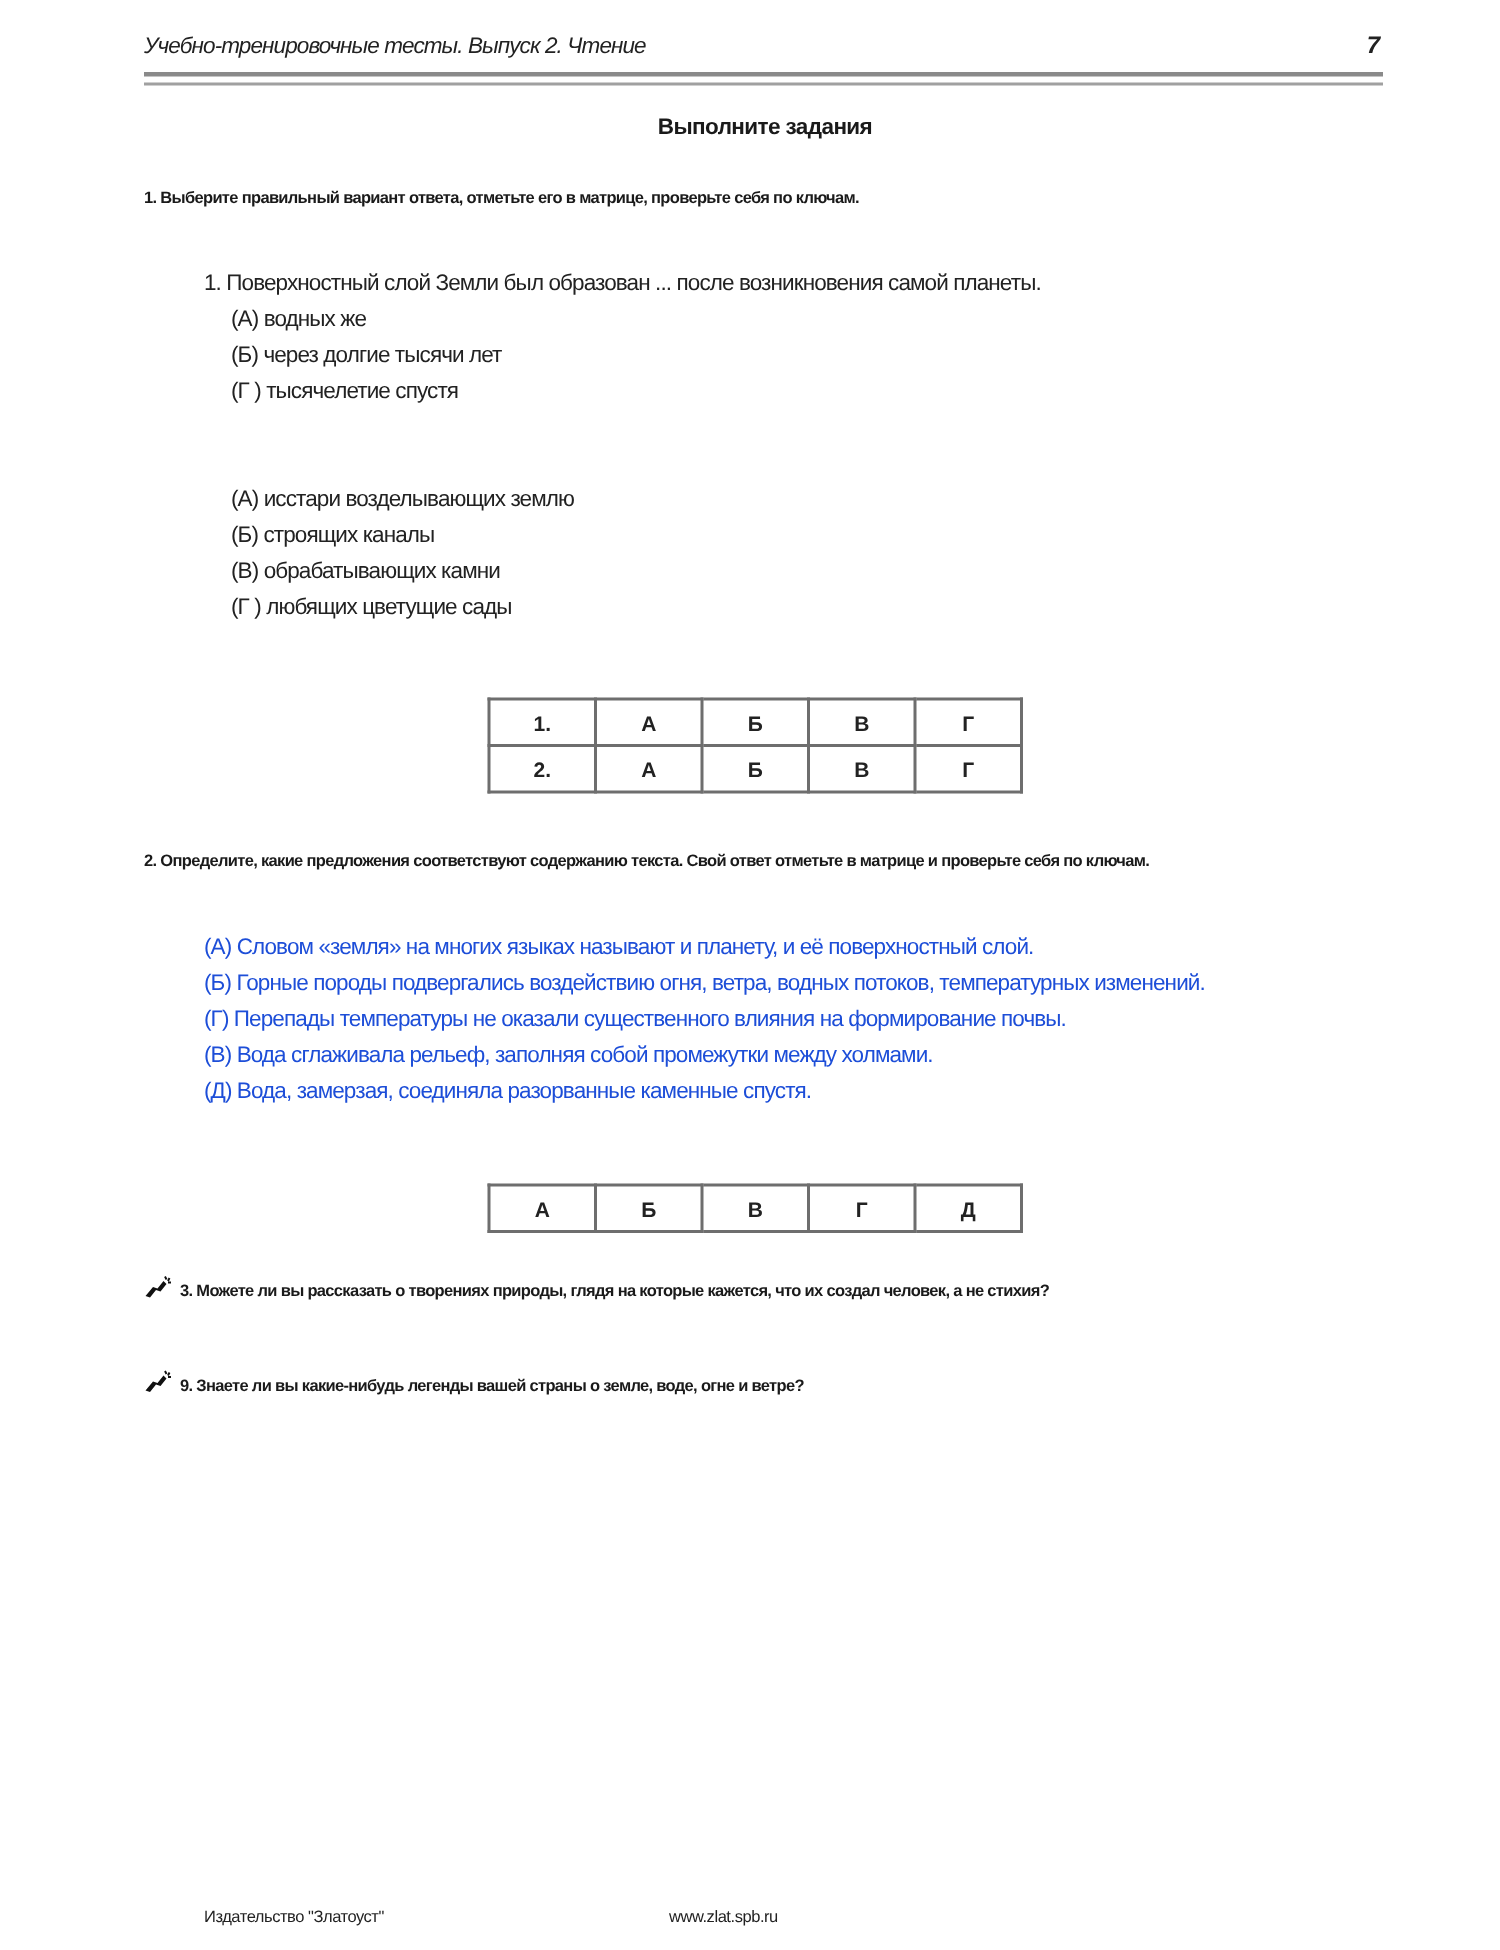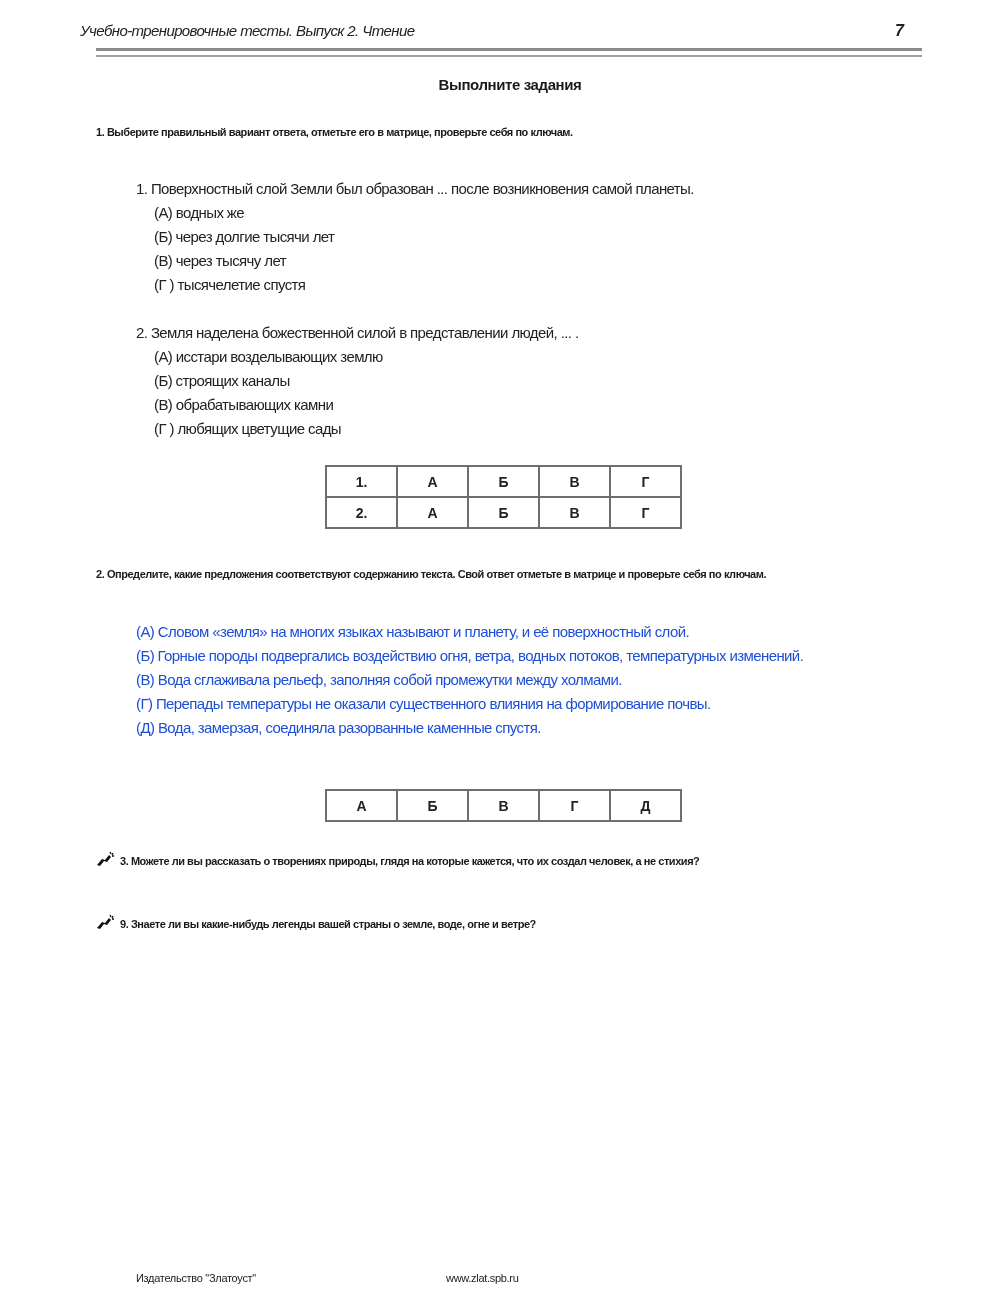--- a/index.html
+++ b/index.html
@@ -10,21 +10,21 @@
     body {
       width: 1000px;
       height: 1300px;
       position: relative;
       font-family: "Liberation Sans", "DejaVu Sans", sans-serif;
       color: #1a1a1a;
       overflow: hidden;
     }
     .page-header {
       position: absolute;
-      left: 80px;
+      left: 96px;
       top: 20px;
       width: 826px;
       height: 24px;
     }
     .running-title {
       position: absolute;
       left: 0;
       top: 2px;
       font-style: italic;
       font-size: 15px;
@@ -158,26 +158,24 @@
 <div class="rule r2"></div>
 
 <div class="heading">Выполните задания</div>
 
 <div class="task-title task1-title">1. Выберите правильный вариант ответа, отметьте его в матрице, проверьте себя по ключам.</div>
 
 <div class="question q1">
   <span>1. Поверхностный слой Земли был образован ... после возникновения самой планеты.</span>
   <span class="option">(А) водных же</span>
   <span class="option">(Б) через долгие тысячи лет</span>
-  <span class="option">(В) через тысячу лет</span>
   <span class="option">(Г ) тысячелетие спустя</span>
 </div>
 
 <div class="question q2">
-  <span>2. Земля наделена божественной силой в представлении людей, ... .</span>
   <span class="option">(А) исстари возделывающих землю</span>
   <span class="option">(Б) строящих каналы</span>
   <span class="option">(В) обрабатывающих камни</span>
   <span class="option">(Г ) любящих цветущие сады</span>
 </div>
 
 <table class="matrix matrix1">
   <tbody>
       <tr>
     <td>1.</td>
@@ -194,22 +192,22 @@
     <td>Г</td>
   </tr>
 </tbody>
   </table>
 
 <div class="task-title task2-title">2. Определите, какие предложения соответствуют содержанию текста. Свой ответ отметьте в матрице и проверьте себя по ключам.</div>
 
 <div class="statements">
   <p class="statement">(А) Словом «земля» на многих языках называют и планету, и её поверхностный слой.</p>
   <p class="statement">(Б) Горные породы подвергались воздействию огня, ветра, водных потоков, температурных изменений.</p>
+  <p class="statement">(Г) Перепады температуры не оказали существенного влияния на формирование почвы.</p>
   <p class="statement">(В) Вода сглаживала рельеф, заполняя собой промежутки между холмами.</p>
-  <p class="statement">(Г) Перепады температуры не оказали существенного влияния на формирование почвы.</p>
   <p class="statement">(Д) Вода, замерзая, соединяла разорванные каменные спустя.</p>
 </div>
 
 <table class="matrix matrix2">
   <tbody>
       <tr>
     <td>А</td>
     <td>Б</td>
     <td>В</td>
     <td>Г</td>

